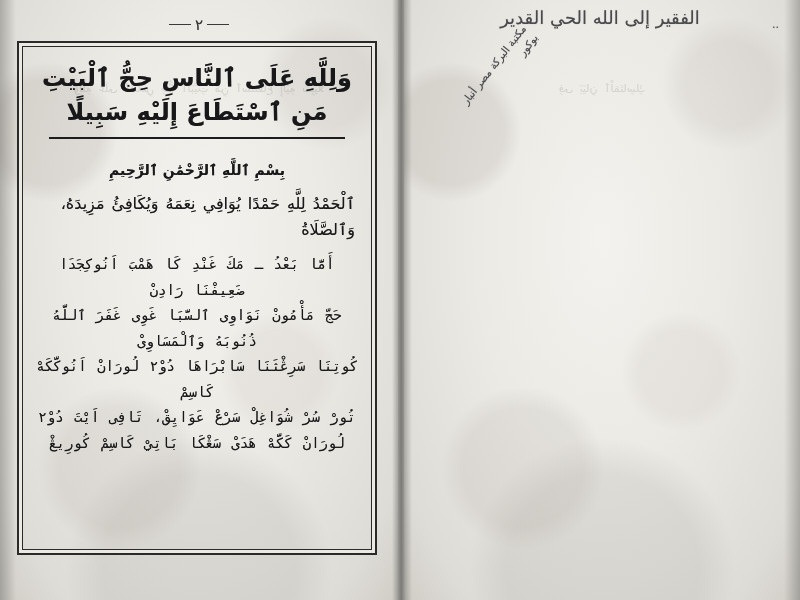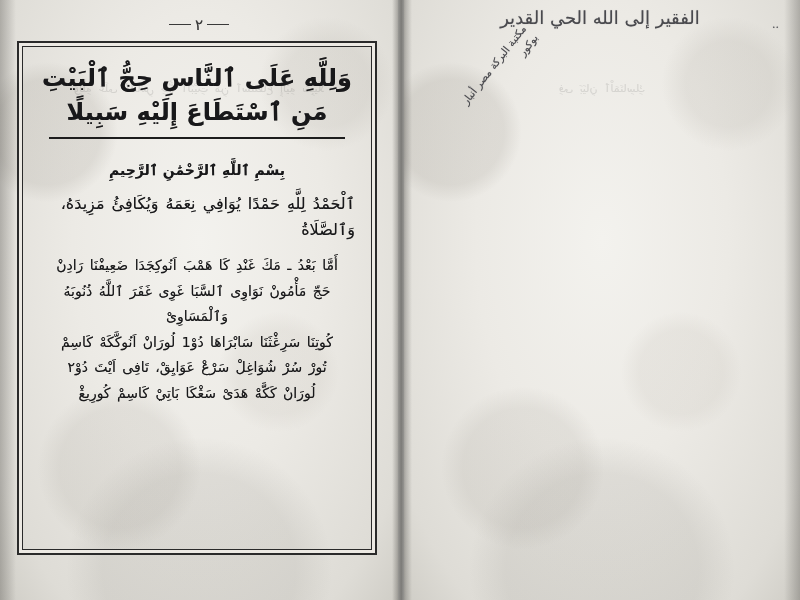--- a/index.html
+++ b/index.html
@@ -126,21 +126,21 @@
     word-spacing:2px;
   }
   .body-ar p{margin:0;}
   .jawi{
     margin:10px 12px 0 12px;
     font-size:14px;
     line-height:25.5px;
     text-align:center;
     word-spacing:2px;
   }
-  .jawi p{margin:0;}
+  .jawi p{margin:0;font-family:Liberation Mono, monospace;}
 
   
   .hand{
     position:absolute;
     color:#4a4a4e;
     font-family:"DejaVu Serif","Liberation Serif",serif;
     direction:rtl;
     text-shadow:0 0 .7px rgba(60,60,70,.5);
     pointer-events:none;
   }
@@ -185,21 +185,21 @@
 
         <div class="basmalah ar">بِسْمِ ٱللَّهِ ٱلرَّحْمَٰنِ ٱلرَّحِيمِ</div>
 
         <div class="body-ar ar">
           <p>ٱلْحَمْدُ لِلَّهِ حَمْدًا يُوَافِي نِعَمَهُ وَيُكَافِئُ مَزِيدَهُ، وَٱلصَّلَاةُ</p>
         </div>
 
         <div class="jawi ar">
           <p>أَمَّا بَعْدُ ـ مَكَ غَنْدِ كَا هَمْبَ اَنُوكِجَدَا ضَعِيفْنَا رَادِنْ</p>
           <p>حَجّ مَأْمُونْ نَوَاوِى ٱلسَّبَا غَوِى غَفَرَ ٱللَّهُ ذُنُوبَهُ وَٱلْمَسَاوِىْ</p>
-          <p>كُوتِنَا سَرِڠْثَنَا سَابْرَاهَا دُوْ1 لُورَانْ اَنُوكَّكَهْ كَاسِمْ</p>
+          <p>كُوتِنَا سَرِڠْثَنَا سَابْرَاهَا دُوْ٢ لُورَانْ اَنُوكَّكَهْ كَاسِمْ</p>
           <p>تُورْ سُرْ شُوَاغِلْ سَرْعْ عَوَايِقْ، تَافِى اَيْتَ دُوْ٢</p>
           <p>لُورَانْ كَكَّهْ هَدَىْ سَڠْكَا بَاتِيْ كَاسِمْ كُورِيڠْ</p>
 
         </div>
 
       </div>
     </div>
   </div>
 
   <div class="sheet right">

